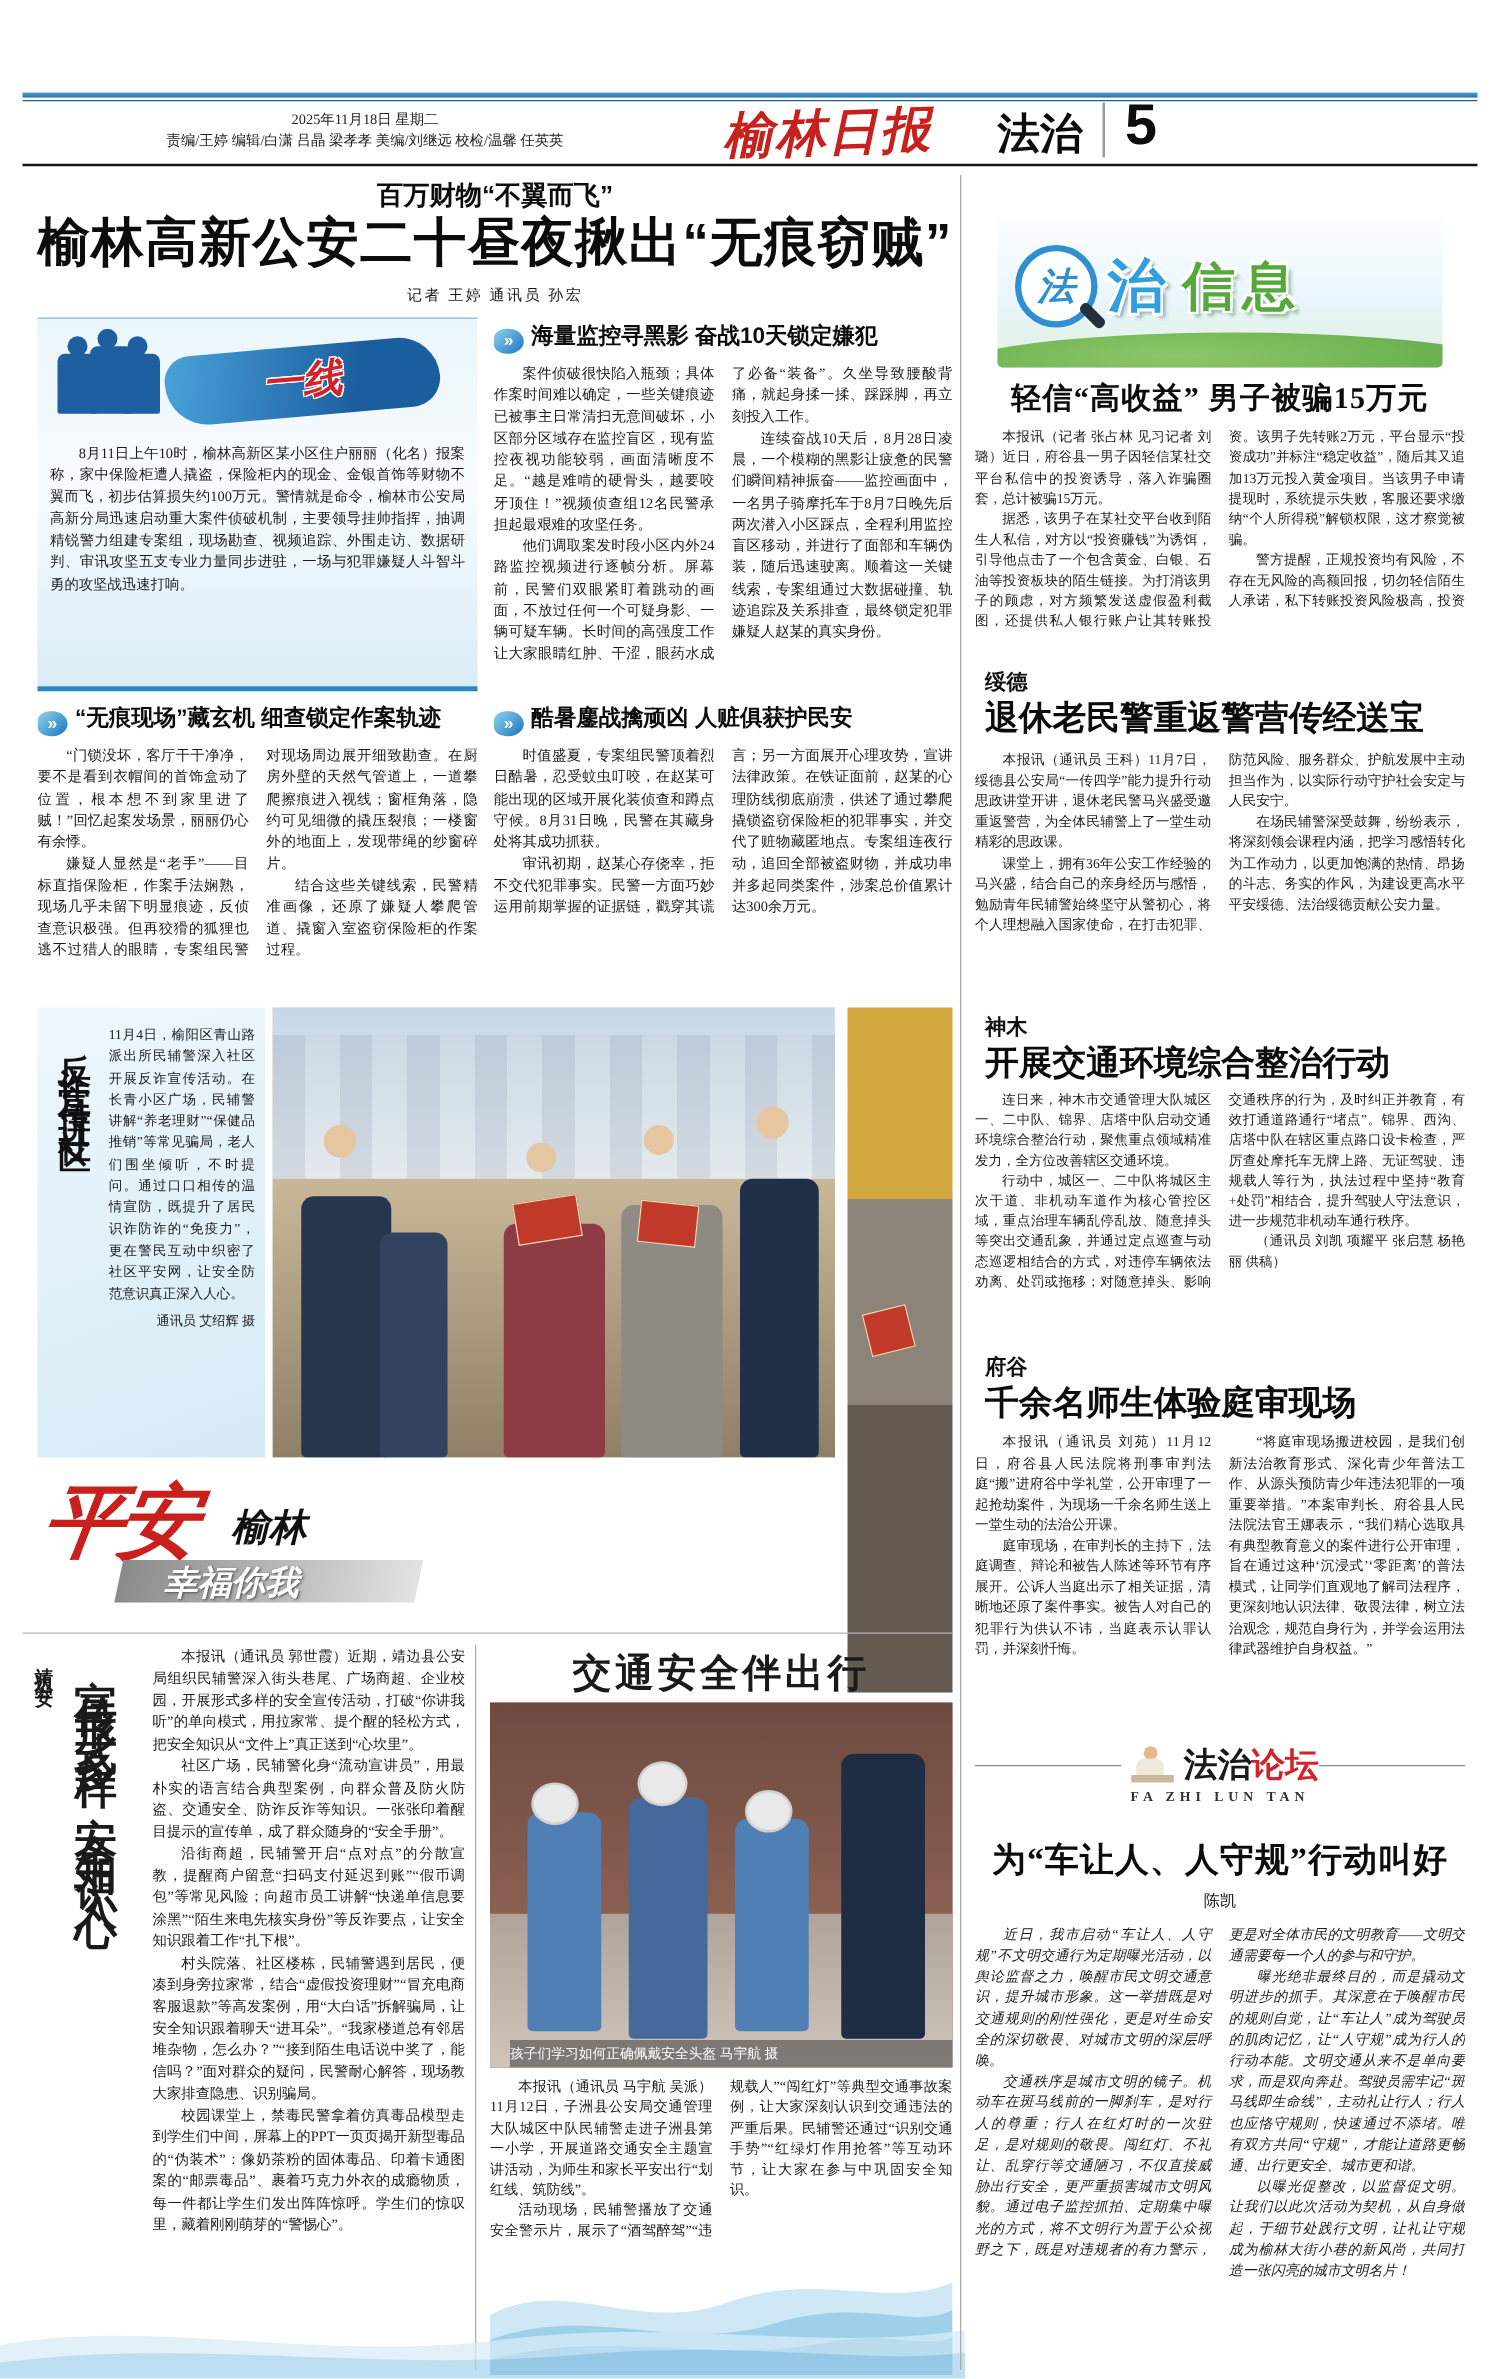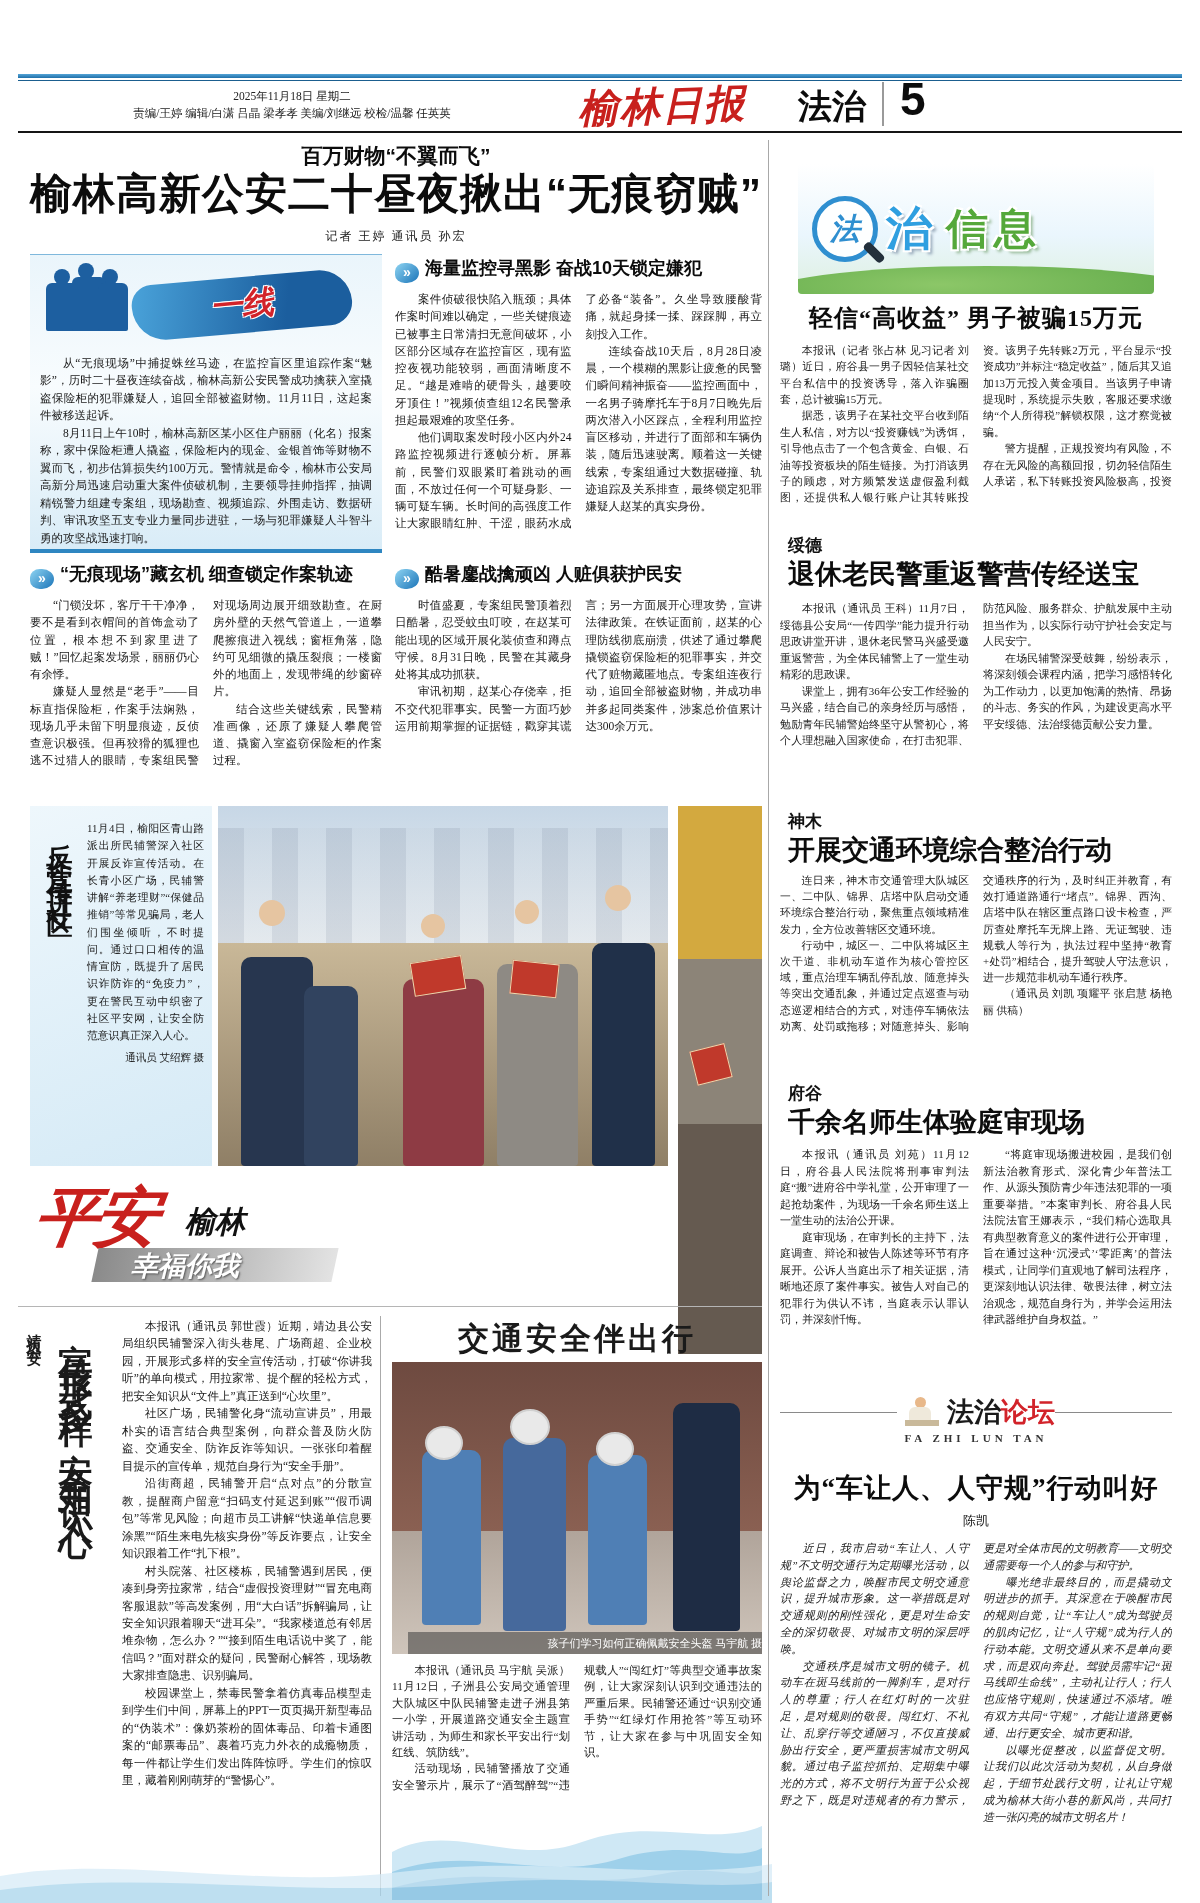--- a/index.html
+++ b/index.html
@@ -89,21 +89,21 @@
   #jb-art{left:122px;top:1318px;width:250px;height:576px;font-size:11.5px;line-height:1.52;}
   #v-div1{left:380px;top:1316px;width:1px;height:580px;background:#aaa;}
 
   
   #tr-head{left:392px;top:1318px;width:370px;text-align:center;font-size:31px;font-weight:900;letter-spacing:3px;}
   #tr-photo{left:392px;top:1362px;width:370px;height:292px;overflow:hidden;background:#7e564a;}
   .tr-bg-top{position:absolute;left:0;top:0;right:0;height:58%;background:linear-gradient(#6e4a40,#8a6052);}
   .tr-bg-floor{position:absolute;left:0;bottom:0;right:0;height:42%;background:linear-gradient(#b0a49a,#cfc5bb);}
   .helmet{position:absolute;border-radius:50%;background:#e9e9e9;border:2px solid #d0d0d0;}
   #tr-caption{position:absolute;left:16px;right:0;bottom:0;height:22px;background:rgba(60,60,60,.55);
-              color:#fff;font-size:11px;text-align:right;line-height:22px;}
+              color:#fff;font-size:11px;text-align:left;line-height:22px;}
   #tr-art{left:392px;top:1662px;width:370px;height:138px;font-size:11.3px;line-height:1.45;}
   #tr-waves{left:392px;top:1792px;width:370px;height:108px;}
   #bl-waves{left:0px;top:1846px;width:772px;height:57px;opacity:.75;}
 
   
   #v-div-main{left:768px;top:140px;width:1px;height:1756px;background:#a8a8a8;}
   #fzxx{left:798px;top:164px;width:356px;height:130px;overflow:hidden;border-radius:4px;
         background:linear-gradient(180deg,#ffffff,#eaf6fd 55%,#def0e0);display:flex;align-items:center;}
   #fzxx .hill{position:absolute;left:-12%;bottom:-34px;width:130%;height:62px;border-radius:50%;
               background:radial-gradient(ellipse at 40% 30%,#8cc768,#4f9e3d);}
@@ -174,21 +174,20 @@
       <span class="fl-h" style="left:38px;top:2px;"></span>
       <span class="fl-h" style="left:62px;top:8px;"></span>
       <span class="fl-p" style="left:6px;top:22px;width:32px;height:48px;"></span>
       <span class="fl-p" style="left:32px;top:16px;width:34px;height:54px;"></span>
       <span class="fl-p" style="left:58px;top:22px;width:30px;height:48px;"></span>
       <span class="fl-blob">
         <span>一线</span>
       </span>
     </div>
     <div>
-        <p class="para">从“无痕现场”中捕捉蛛丝马迹，在监控盲区里追踪作案“魅影”，历时二十昼夜连续奋战，榆林高新公安民警成功擒获入室撬盗保险柜的犯罪嫌疑人，追回全部被盗财物。11月11日，这起案件被移送起诉。</p>
         <p class="para">8月11日上午10时，榆林高新区某小区住户丽丽（化名）报案称，家中保险柜遭人撬盗，保险柜内的现金、金银首饰等财物不翼而飞，初步估算损失约100万元。警情就是命令，榆林市公安局高新分局迅速启动重大案件侦破机制，主要领导挂帅指挥，抽调精锐警力组建专案组，现场勘查、视频追踪、外围走访、数据研判、审讯攻坚五支专业力量同步进驻，一场与犯罪嫌疑人斗智斗勇的攻坚战迅速打响。</p>
       </div>
   </div>
 
   <div class="abs sec" id="sec1">
     <div class="subhead"><span class="sh-icon"></span><span>海量监控寻黑影 奋战10天锁定嫌犯</span></div>
     <div class="secbody cols2">
         <p class="para">案件侦破很快陷入瓶颈；具体作案时间难以确定，一些关键痕迹已被事主日常清扫无意间破坏，小区部分区域存在监控盲区，现有监控夜视功能较弱，画面清晰度不足。“越是难啃的硬骨头，越要咬牙顶住！”视频侦查组12名民警承担起最艰难的攻坚任务。</p>
         <p class="para">他们调取案发时段小区内外24路监控视频进行逐帧分析。屏幕前，民警们双眼紧盯着跳动的画面，不放过任何一个可疑身影、一辆可疑车辆。长时间的高强度工作让大家眼睛红肿、干涩，眼药水成了必备“装备”。久坐导致腰酸背痛，就起身揉一揉、踩踩脚，再立刻投入工作。</p>
         <p class="para">连续奋战10天后，8月28日凌晨，一个模糊的黑影让疲惫的民警们瞬间精神振奋——监控画面中，一名男子骑摩托车于8月7日晚先后两次潜入小区踩点，全程利用监控盲区移动，并进行了面部和车辆伪装，随后迅速驶离。顺着这一关键线索，专案组通过大数据碰撞、轨迹追踪及关系排查，最终锁定犯罪嫌疑人赵某的真实身份。</p>
@@ -244,21 +243,21 @@
     <span id="pa-3">幸福你我</span>
   </div>
   <div class="abs" id="bottom-rule"></div>
 
   <div class="abs" id="jb-kicker">靖边公安</div>
   <div class="abs" id="jb-head">
     <span>宣传形式多样</span><span class="vgap"></span><span>安全知识入心</span>
   </div>
   <div class="abs jbody" id="jb-art">
       <p class="para">本报讯（通讯员 郭世霞）近期，靖边县公安局组织民辅警深入街头巷尾、广场商超、企业校园，开展形式多样的安全宣传活动，打破“你讲我听”的单向模式，用拉家常、提个醒的轻松方式，把安全知识从“文件上”真正送到“心坎里”。</p>
-      <p class="para">社区广场，民辅警化身“流动宣讲员”，用最朴实的语言结合典型案例，向群众普及防火防盗、交通安全、防诈反诈等知识。一张张印着醒目提示的宣传单，规范自身行为“安全手册”。</p>
+      <p class="para">社区广场，民辅警化身“流动宣讲员”，用最朴实的语言结合典型案例，向群众普及防火防盗、交通安全、防诈反诈等知识。一张张印着醒目提示的宣传单，成了群众随身的“安全手册”。</p>
       <p class="para">沿街商超，民辅警开启“点对点”的分散宣教，提醒商户留意“扫码支付延迟到账”“假币调包”等常见风险；向超市员工讲解“快递单信息要涂黑”“陌生来电先核实身份”等反诈要点，让安全知识跟着工作“扎下根”。</p>
       <p class="para">村头院落、社区楼栋，民辅警遇到居民，便凑到身旁拉家常，结合“虚假投资理财”“冒充电商客服退款”等高发案例，用“大白话”拆解骗局，让安全知识跟着聊天“进耳朵”。“我家楼道总有邻居堆杂物，怎么办？”“接到陌生电话说中奖了，能信吗？”面对群众的疑问，民警耐心解答，现场教大家排查隐患、识别骗局。</p>
       <p class="para">校园课堂上，禁毒民警拿着仿真毒品模型走到学生们中间，屏幕上的PPT一页页揭开新型毒品的“伪装术”：像奶茶粉的固体毒品、印着卡通图案的“邮票毒品”、裹着巧克力外衣的成瘾物质，每一件都让学生们发出阵阵惊呼。学生们的惊叹里，藏着刚刚萌芽的“警惕心”。</p>
     </div>
   <div class="abs" id="v-div1"></div>
 
   <div class="abs" id="tr-head">交通安全伴出行</div>
   <div class="abs" id="tr-photo">
     <div class="tr-bg-top"></div>
     <div class="tr-bg-floor"></div>

